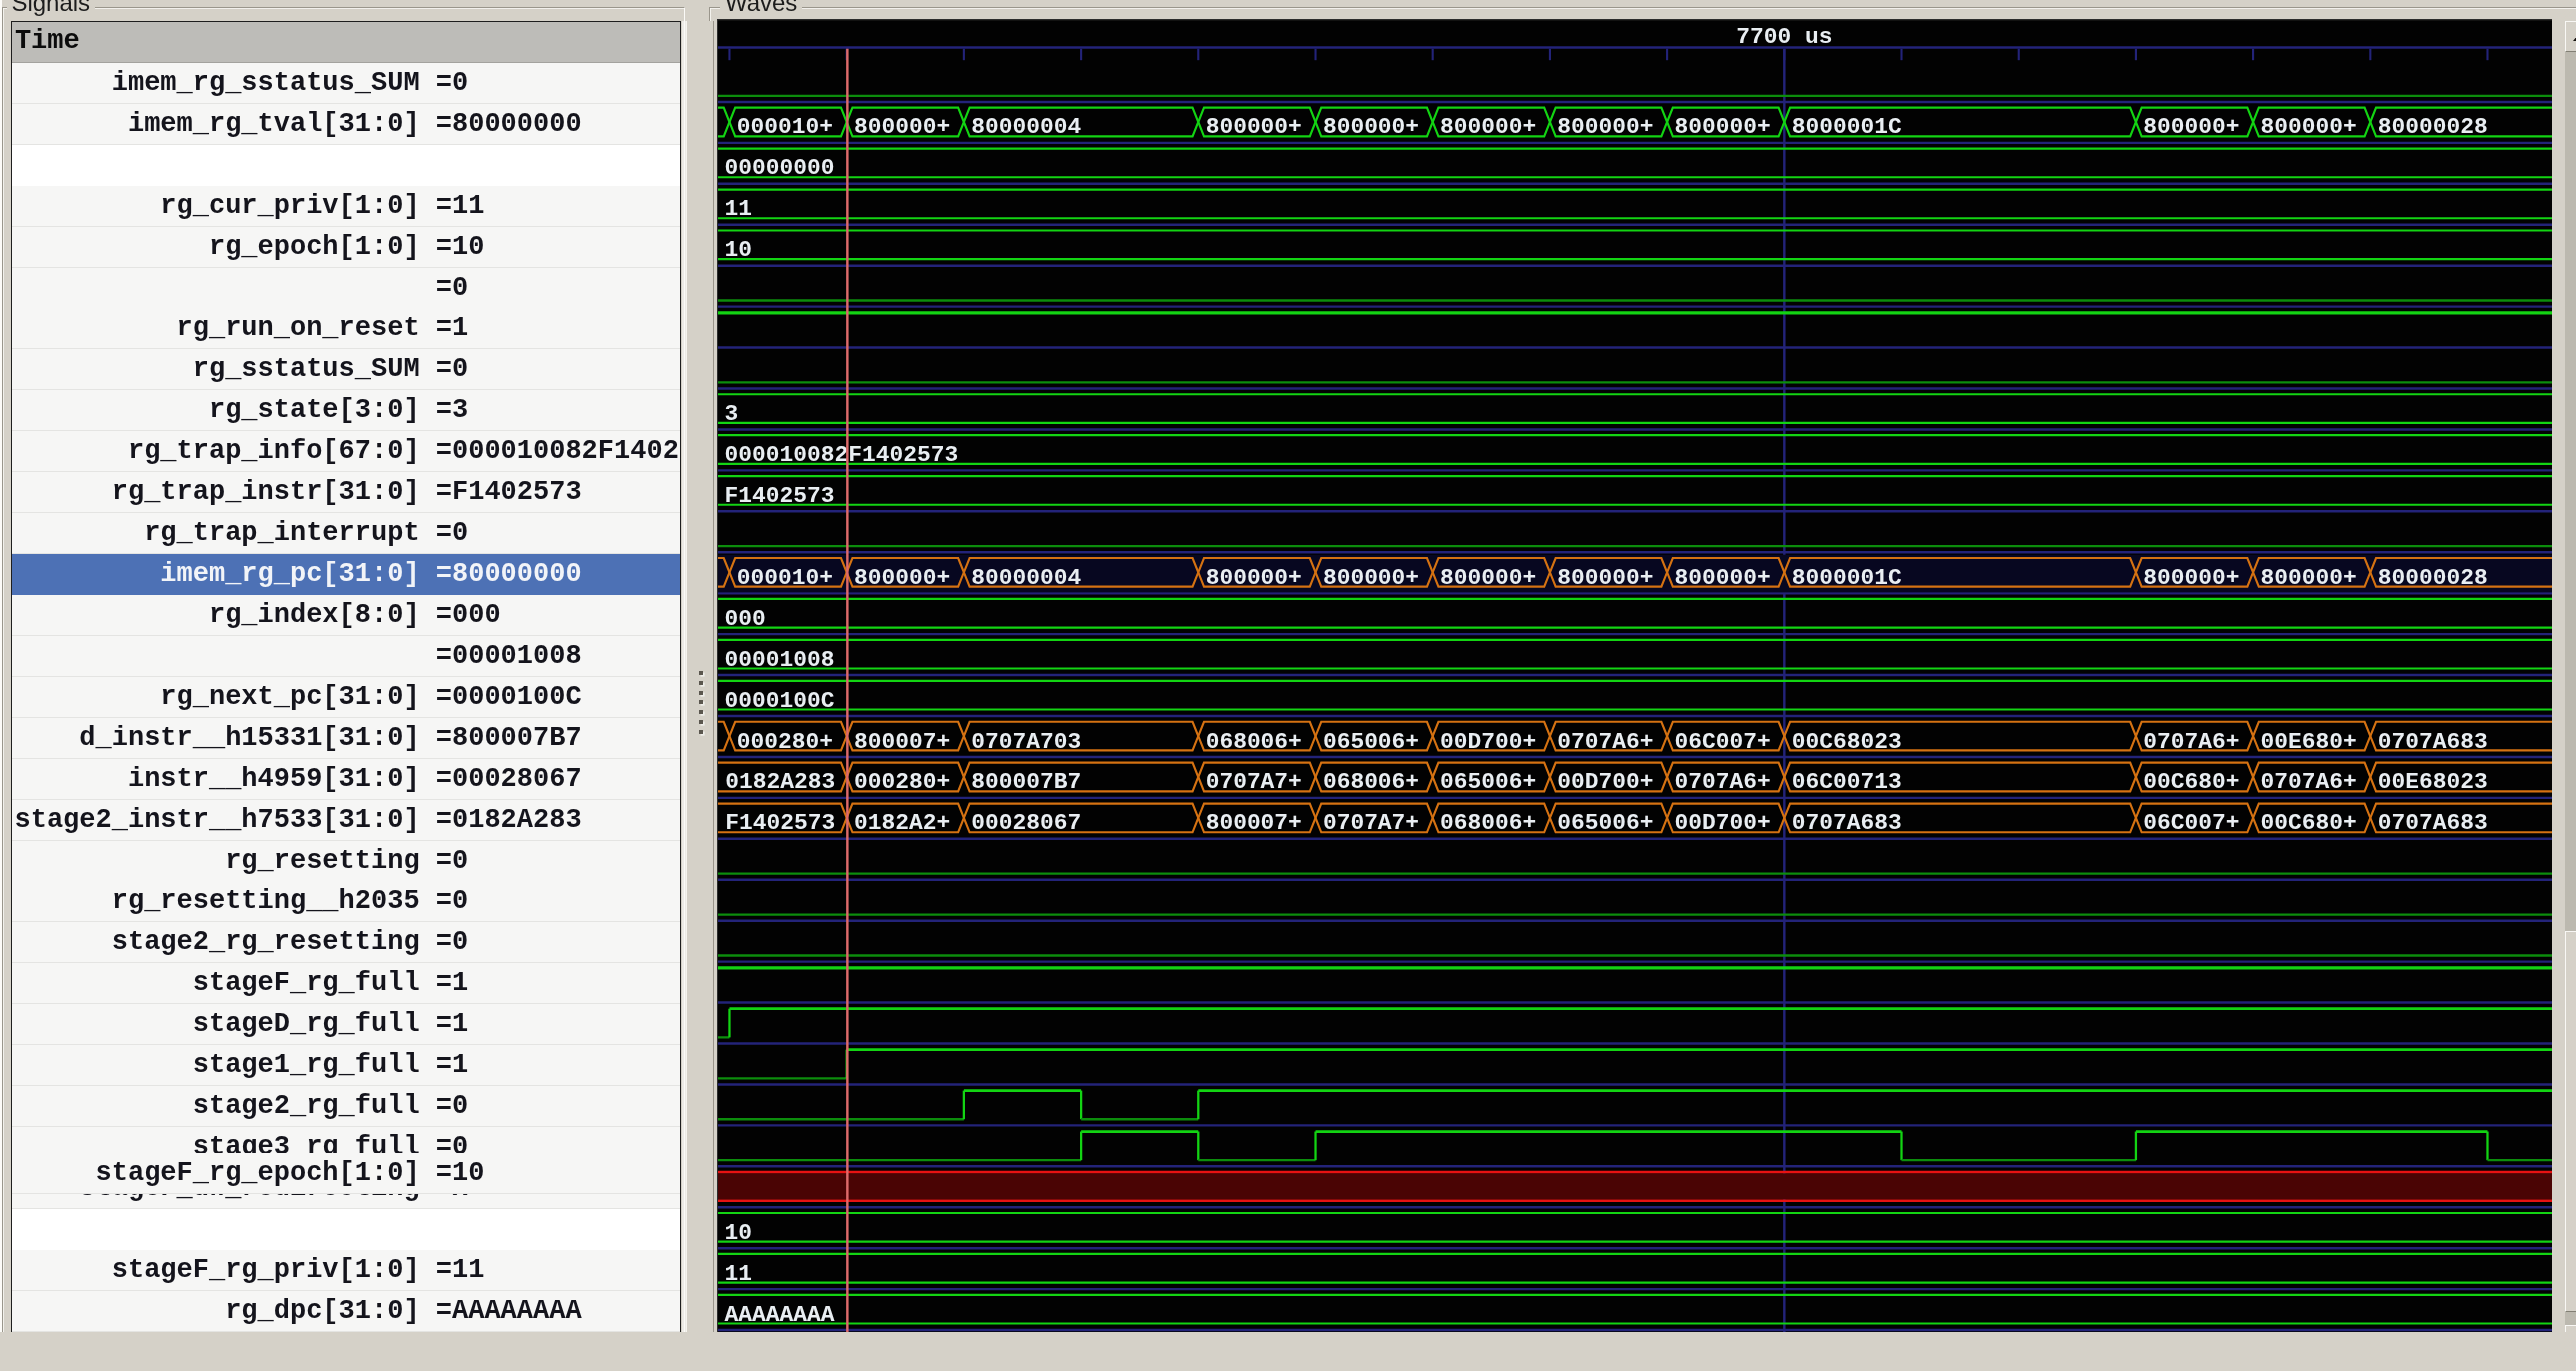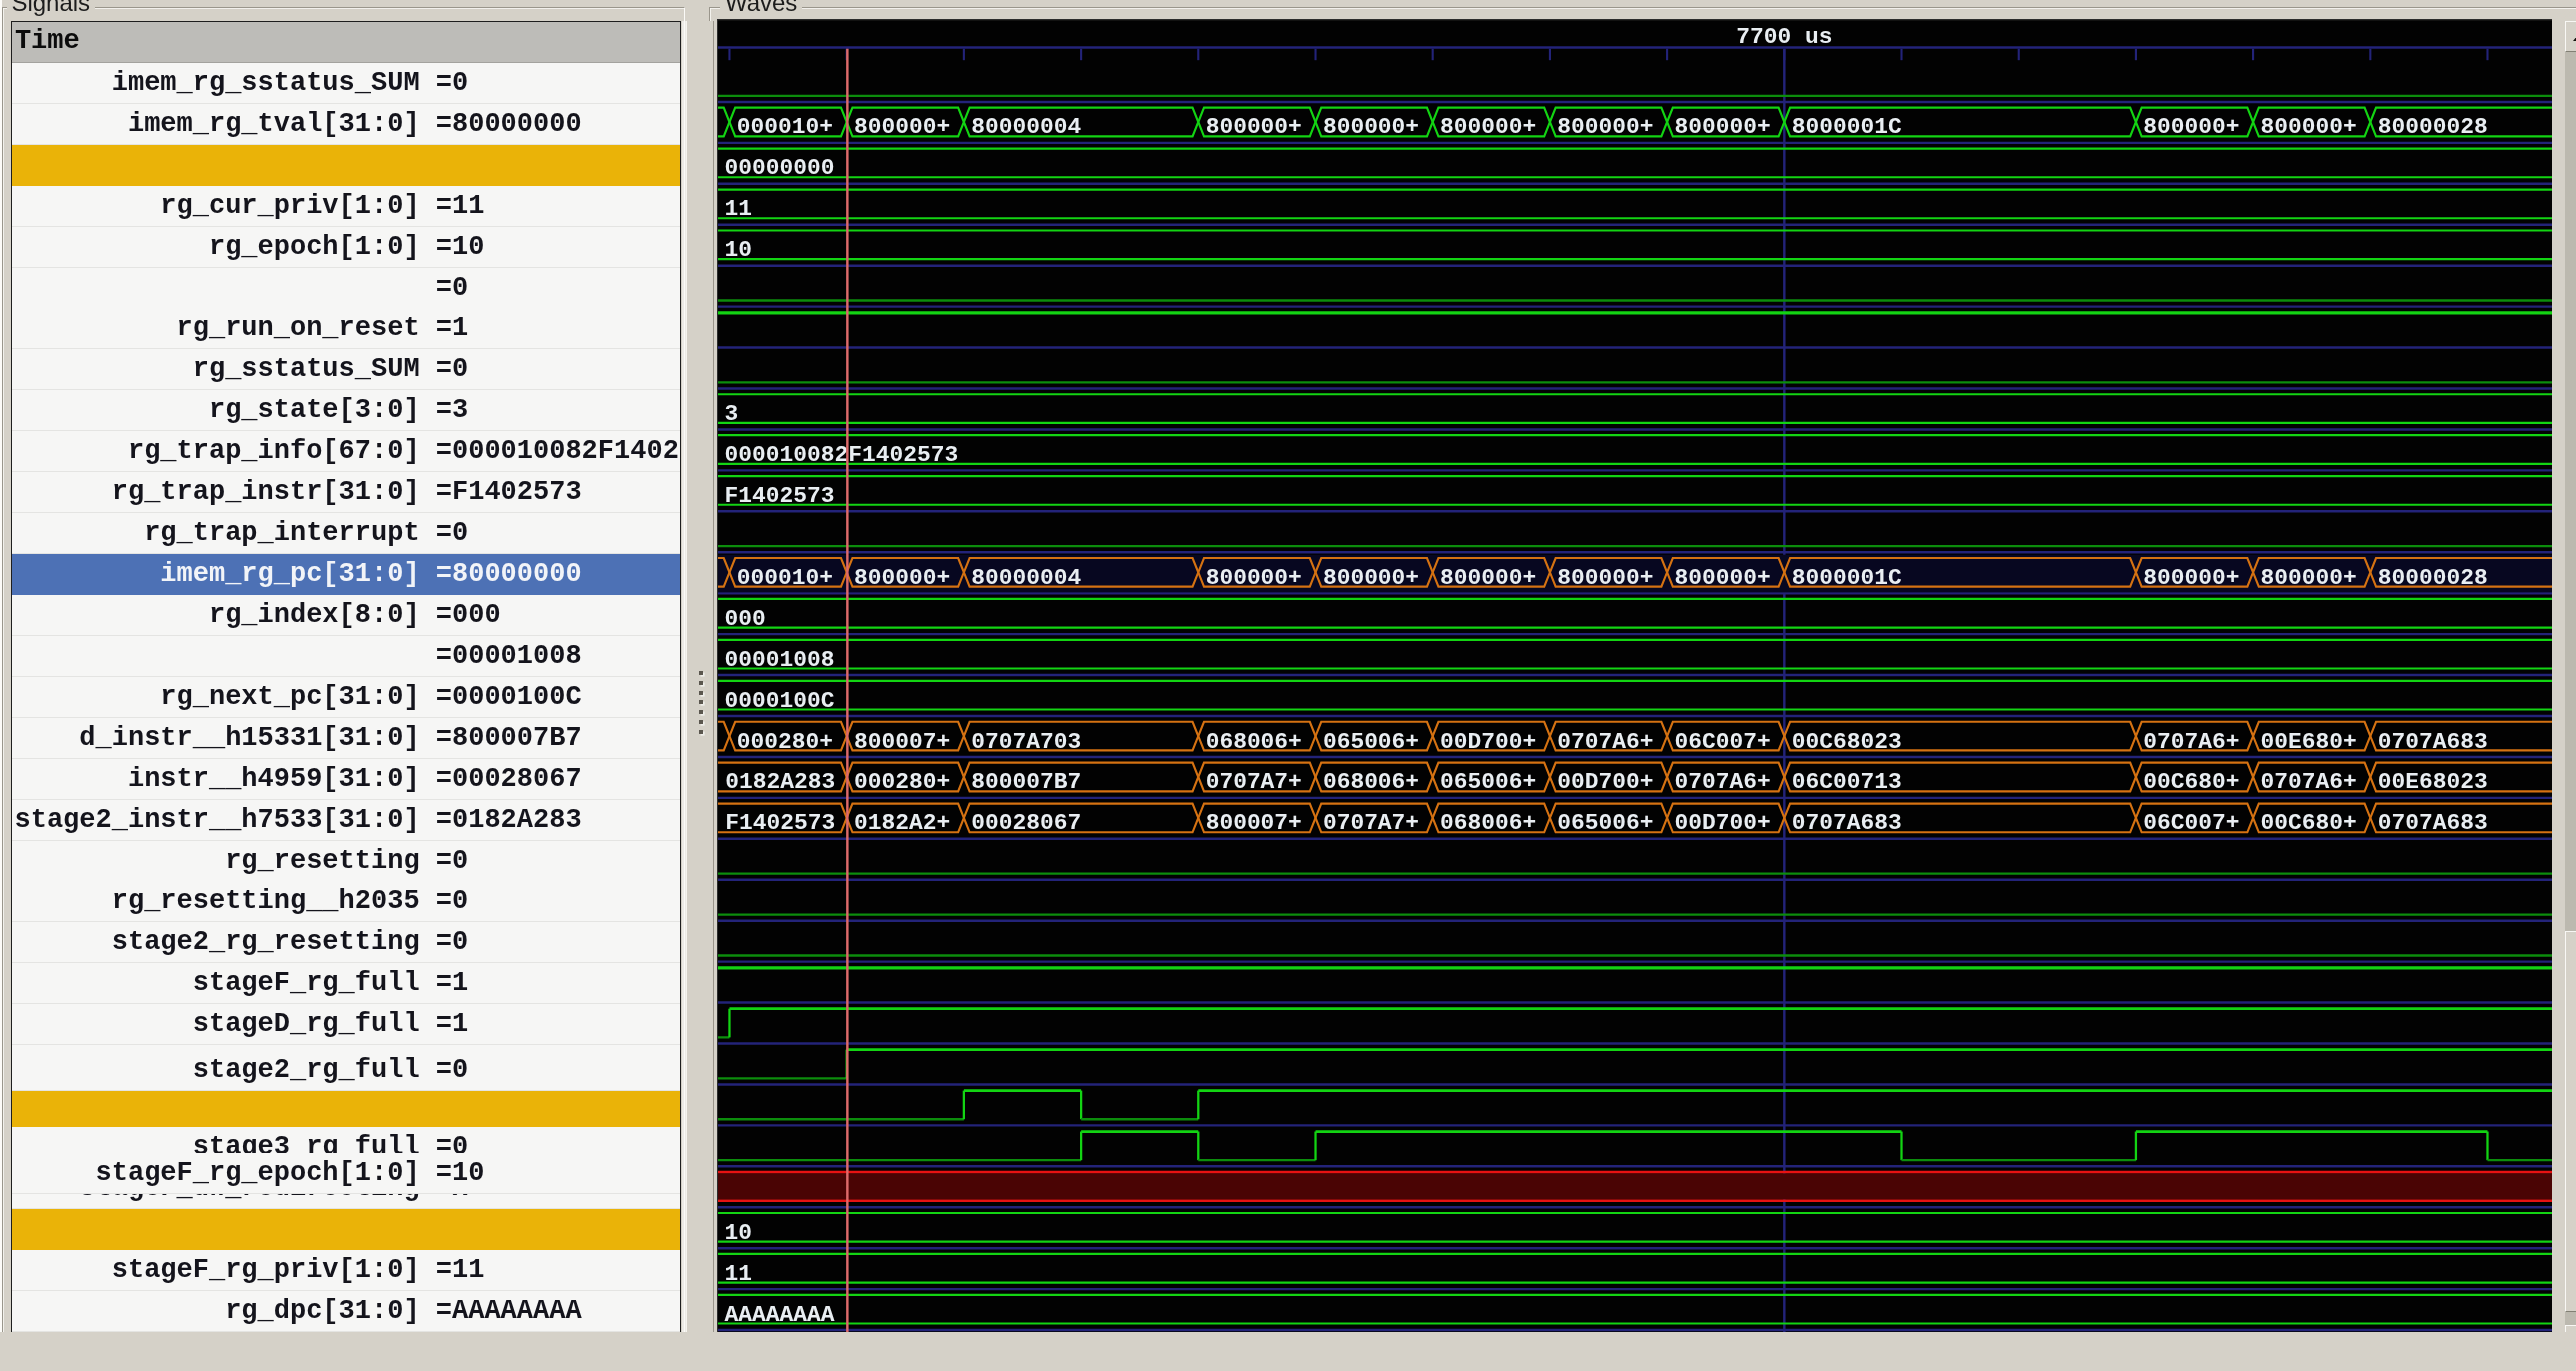--- a/index.html
+++ b/index.html
@@ -3,21 +3,21 @@
 * { margin:0; padding:0; box-sizing:border-box; }
 html,body { width:2576px; height:1372px; overflow:hidden; background:#d5d1c8;
   font-family:"Liberation Mono", monospace; }
 #page { position:absolute; left:0; top:0; width:2576px; height:1332px;
   background:#d5d1c8; overflow:hidden; filter:blur(0.3px); }
 .flabel { position:absolute; top:-10.6px; font-family:"Liberation Sans",sans-serif;
   font-size:24px; color:#1c1c1c; background:#d5d1c8; padding:0 4.9px; z-index:5; }
 .etch { position:absolute; border:1.6px solid #9a968c; border-right-color:#fbfaf7;
   border-bottom-color:#fbfaf7; box-shadow:inset 0.8px 0.8px 0 #fbfaf7; }
 #lbox { position:absolute; left:10.6px; top:20.5px; width:670px; height:1335px;
-  background:#eab308; border:1.6px solid #1e1e1e; overflow:hidden; }
+  background:#ffffff; border:1.6px solid #1e1e1e; overflow:hidden; }
 #thead { position:absolute; left:0; top:0; width:100%; height:41px; background:#bdbcb8;
   border-bottom:1.6px solid #a3a29e; color:#0c0c0c; font-size:27px; font-weight:bold;
   line-height:39px; padding-left:3.3px; }
 .lr { position:absolute; left:0; width:100%; height:41px; font-size:27px; font-weight:bold;
   color:#14141c; line-height:41px; border-bottom:1.6px solid #e4e4e2; background:#f6f6f5; }
 .lr .nm { position:absolute; left:0; top:0; width:408px; text-align:right; white-space:pre; }
 .lr .vl { position:absolute; left:408px; top:0; white-space:pre; }
 .lr.sel { background:#4d71b5; color:#f2f4f8; border-bottom-color:#4d71b5; }
 #split { position:absolute; left:686px; top:20.5px; width:28px; height:1338px;
   background:#d5d1c8; border-left:1.6px solid #f6f4ef; border-right:1.6px solid #99948a; }
@@ -137,21 +137,21 @@
           <span class="vl"> =1</span>
         </div>
 <div class="lr" style="top:982px">
           <span class="nm">stageD_rg_full</span>
           <span class="vl"> =1</span>
         </div>
 <div class="lr" style="top:1023px">
           <span class="nm">stage1_rg_full</span>
           <span class="vl"> =1</span>
         </div>
-<div class="lr" style="top:1028px">
+<div class="lr" style="top:1064px">
           <span class="nm">stage2_rg_full</span>
           <span class="vl"> =0</span>
         </div>
 <div class="lr" style="top:1105px">
           <span class="nm">stage3_rg_full</span>
           <span class="vl"> =0</span>
         </div>
 <div class="lr" style="top:1146px">
           <span class="nm">stageF_dw_redirecting</span>
           <span class="vl"> =x</span>

